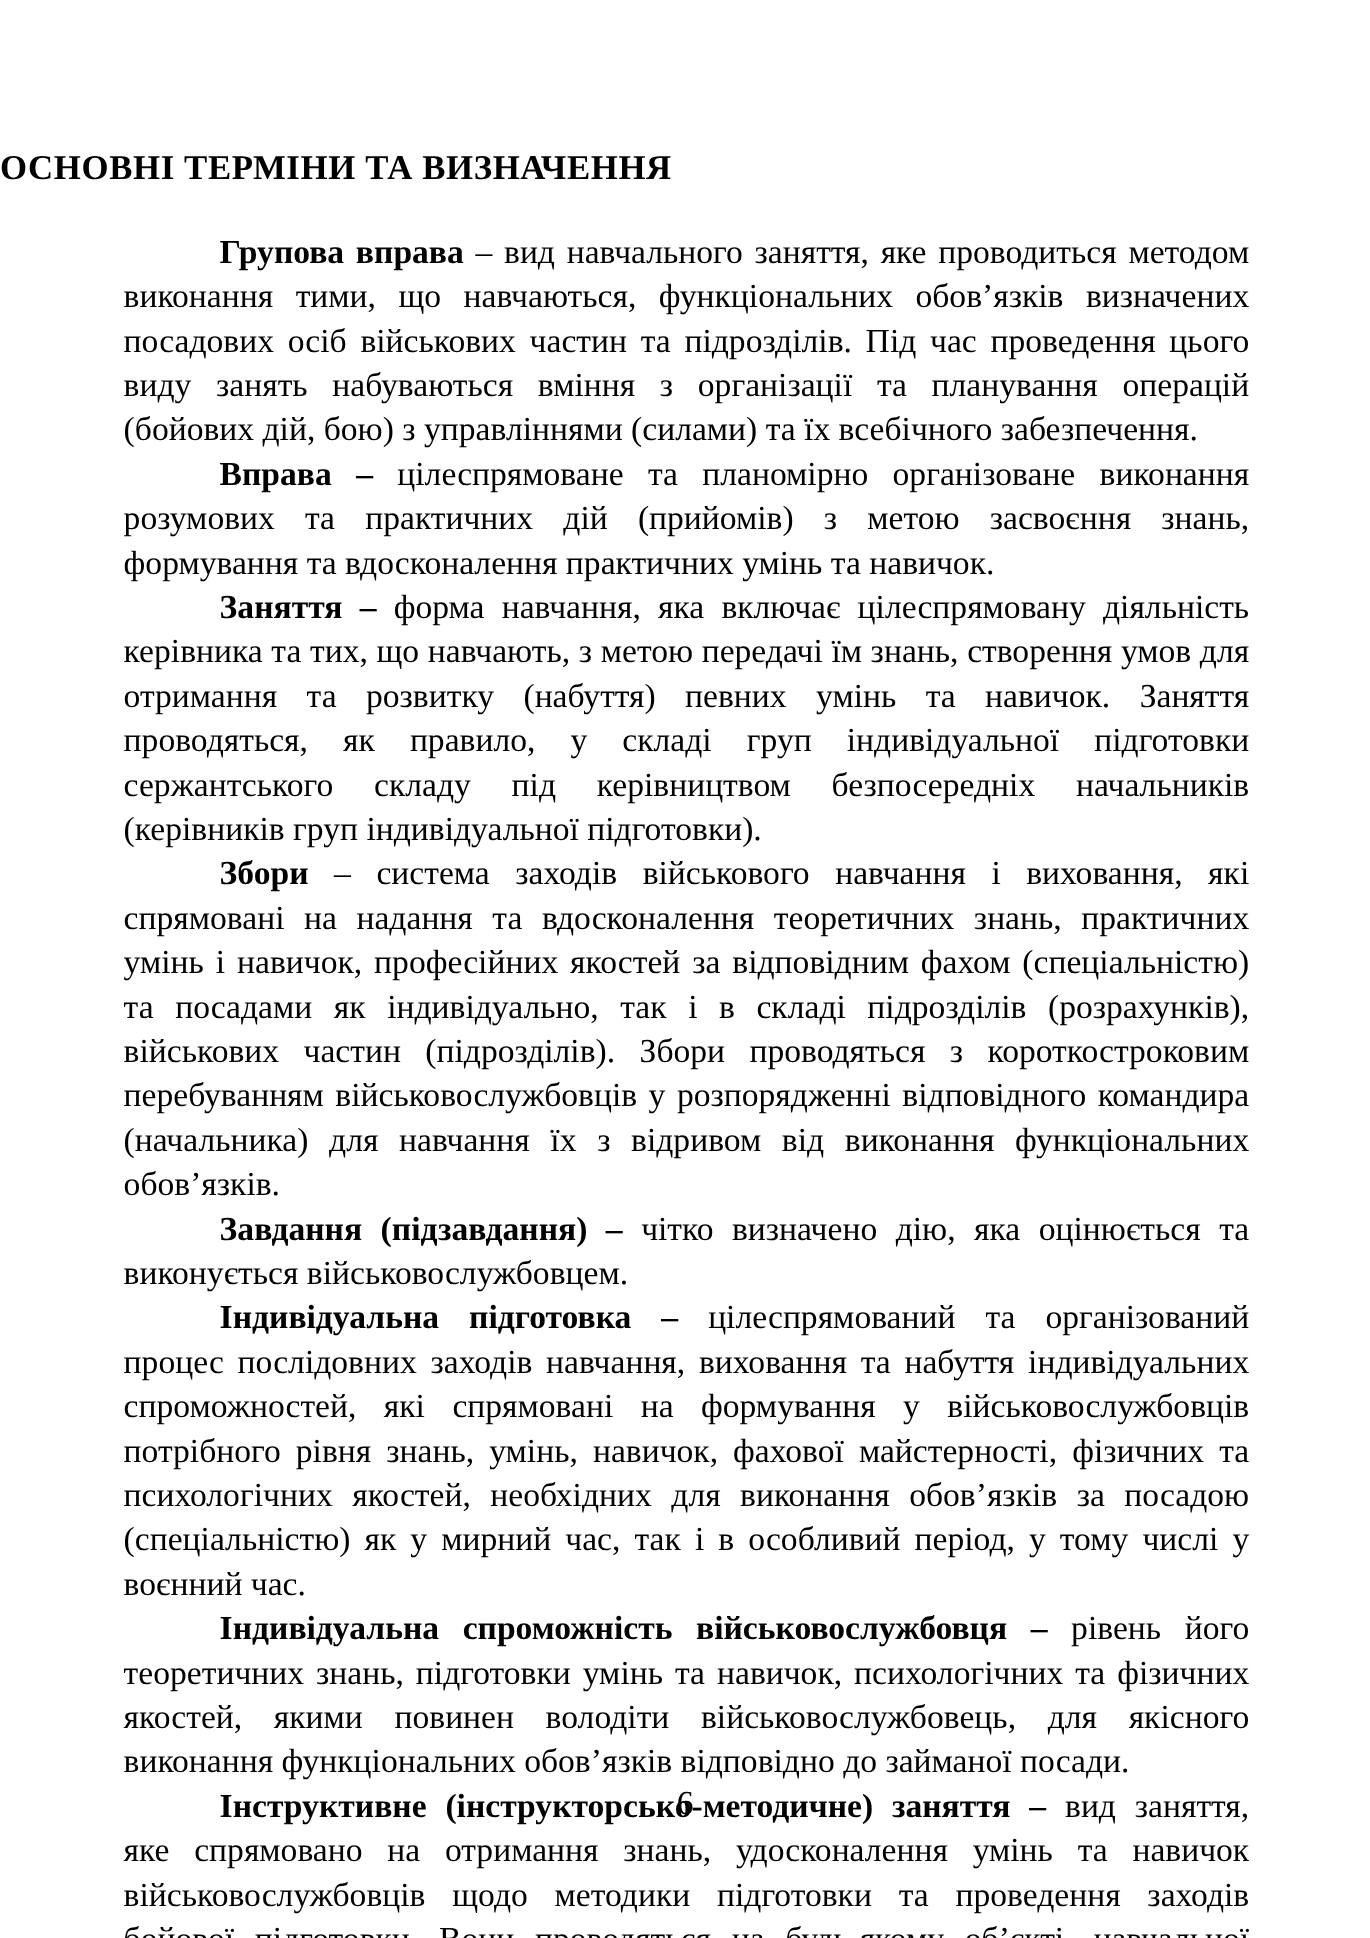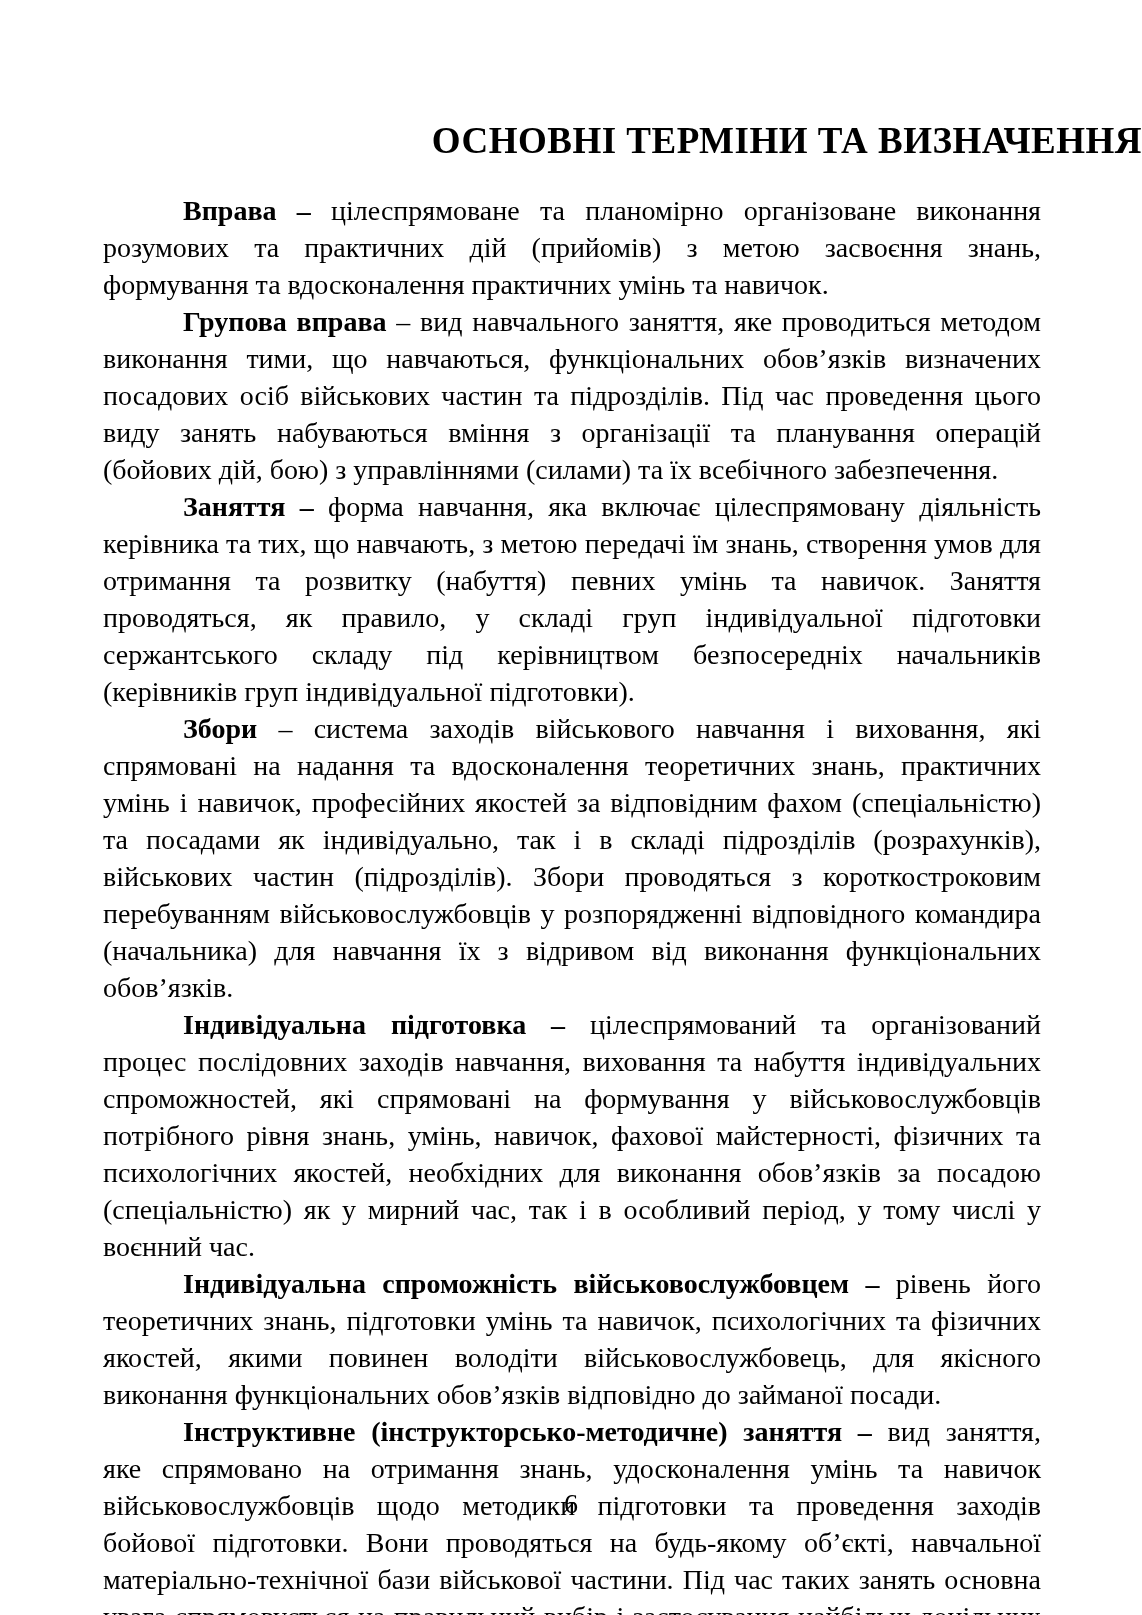--- a/index.html
+++ b/index.html
@@ -13,22 +13,22 @@
     height: 1615px;
     background: #ffffff;
     color: #000000;
     font-family: "Liberation Serif", "DejaVu Serif", serif;
     overflow: hidden;
     box-sizing: border-box;
   }
   .doc-title {
     margin: 0;
     padding-top: 122px;
-    text-align: right;
-    font-size: 37px;
+    text-align: left;
+    font-size: 29px;
     font-weight: bold;
     letter-spacing: 0.5px;
     line-height: 37px;
   }
   .doc-body {
     margin: 33px 101px 0 103px;
     font-size: 28px;
     line-height: 37px;
     text-align: justify;
   }
@@ -50,24 +50,25 @@
   }
 </style>
 </head>
 <body>
 
 <div class="page">
 
   <h1 class="doc-title">ОСНОВНІ ТЕРМІНИ ТА ВИЗНАЧЕННЯ</h1>
 
   <div class="doc-body">
+    <p><span class="term">Групова вправа</span> <span>– вид навчального заняття, яке проводиться методом виконання тими, що навчаються, функціональних обов’язків визначених посадових осіб військових частин та підрозділів. Під час проведення цього виду занять набуваються вміння з організації та планування операцій (бойових дій, бою) з управліннями (силами) та їх всебічного забезпечення.</span></p>
     <p><span class="term">Вправа –</span> <span>цілеспрямоване та планомірно організоване виконання розумових та практичних дій (прийомів) з метою засвоєння знань, формування та вдосконалення практичних умінь та навичок.</span></p>
-    <p><span class="term">Групова вправа</span> <span>– вид навчального заняття, яке проводиться методом виконання тими, що навчаються, функціональних обов’язків визначених посадових осіб військових частин та підрозділів. Під час проведення цього виду занять набуваються вміння з організації та планування операцій (бойових дій, бою) з управліннями (силами) та їх всебічного забезпечення.</span></p>
     <p><span class="term">Заняття –</span> <span>форма навчання, яка включає цілеспрямовану діяльність керівника та тих, що навчають, з метою передачі їм знань, створення умов для отримання та розвитку (набуття) певних умінь та навичок. Заняття проводяться, як правило, у складі груп індивідуальної підготовки сержантського складу під керівництвом безпосередніх начальників (керівників груп індивідуальної підготовки).</span></p>
     <p><span class="term">Збори</span> <span>– система заходів військового навчання і виховання, які спрямовані на надання та вдосконалення теоретичних знань, практичних умінь і навичок, професійних якостей за відповідним фахом (спеціальністю) та посадами як індивідуально, так і в складі підрозділів (розрахунків), військових частин (підрозділів). Збори проводяться з короткостроковим перебуванням військовослужбовців у розпорядженні відповідного командира (начальника) для навчання їх з відривом від виконання функціональних обов’язків.</span></p>
+    <p><span class="term">Завдання (підзавдання) –</span> <span>чітко визначено дію, яка оцінюється та виконується військовослужбовцем.</span></p>
     <p><span class="term">Індивідуальна підготовка –</span> <span>цілеспрямований та організований процес послідовних заходів навчання, виховання та набуття індивідуальних спроможностей, які спрямовані на формування у військовослужбовців потрібного рівня знань, умінь, навичок, фахової майстерності, фізичних та психологічних якостей, необхідних для виконання обов’язків за посадою (спеціальністю) як у мирний час, так і в особливий період, у тому числі у воєнний час.</span></p>
-    <p><span class="term">Індивідуальна спроможність військовослужбовцем –</span> <span>рівень його теоретичних знань, підготовки умінь та навичок, психологічних та фізичних якостей, якими повинен володіти військовослужбовець, для якісного виконання функціональних обов’язків відповідно до займаної посади.</span></p>
+    <p><span class="term">Індивідуальна спроможність військовослужбовця –</span> <span>рівень його теоретичних знань, підготовки умінь та навичок, психологічних та фізичних якостей, якими повинен володіти військовослужбовець, для якісного виконання функціональних обов’язків відповідно до займаної посади.</span></p>
     <p><span class="term">Інструктивне (інструкторсько-методичне) заняття –</span> <span>вид заняття, яке спрямовано на отримання знань, удосконалення умінь та навичок військовослужбовців щодо методики підготовки та проведення заходів бойової підготовки. Вони проводяться на будь-якому об’єкті, навчальної матеріально-технічної бази військової частини. Під час таких занять основна увага спрямовується на правильний вибір і застосування найбільш доцільних форм та методів навчання, ефективне використання методичних прийомів, навчально-матеріальної бази та навчального часу, вироблення єдиної методики вивчення</span></p>
   </div>
 
   <div class="page-number">6</div>
 
 </div>
 
 </body></html>

